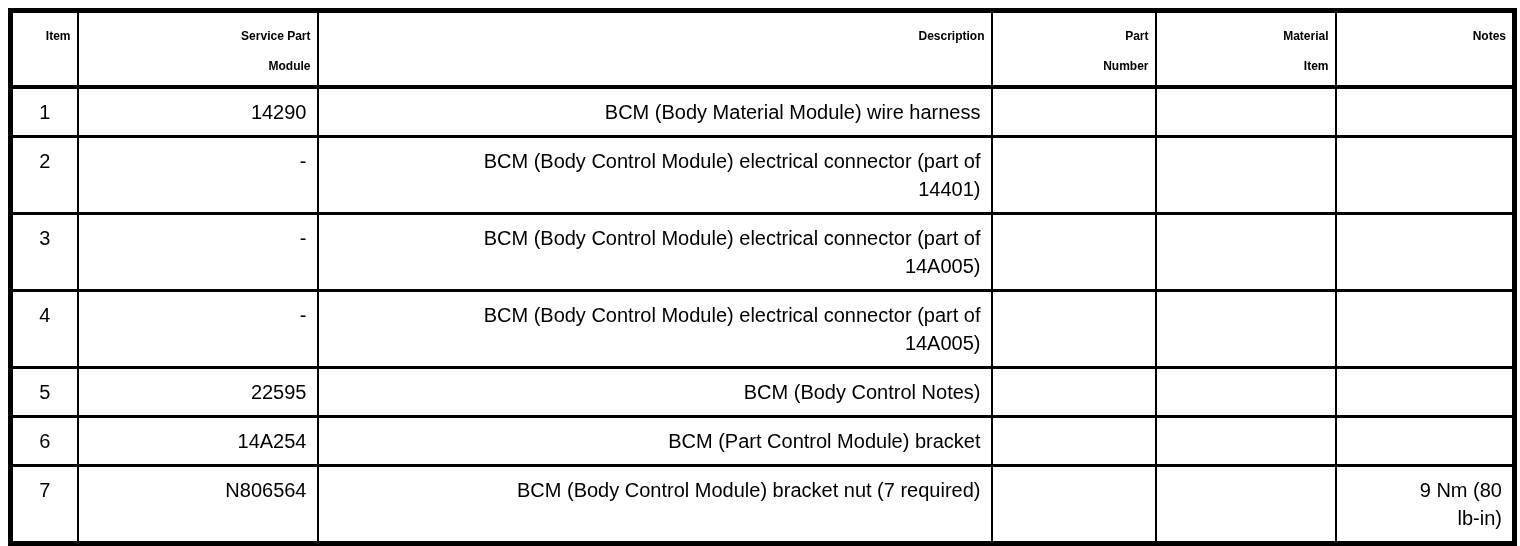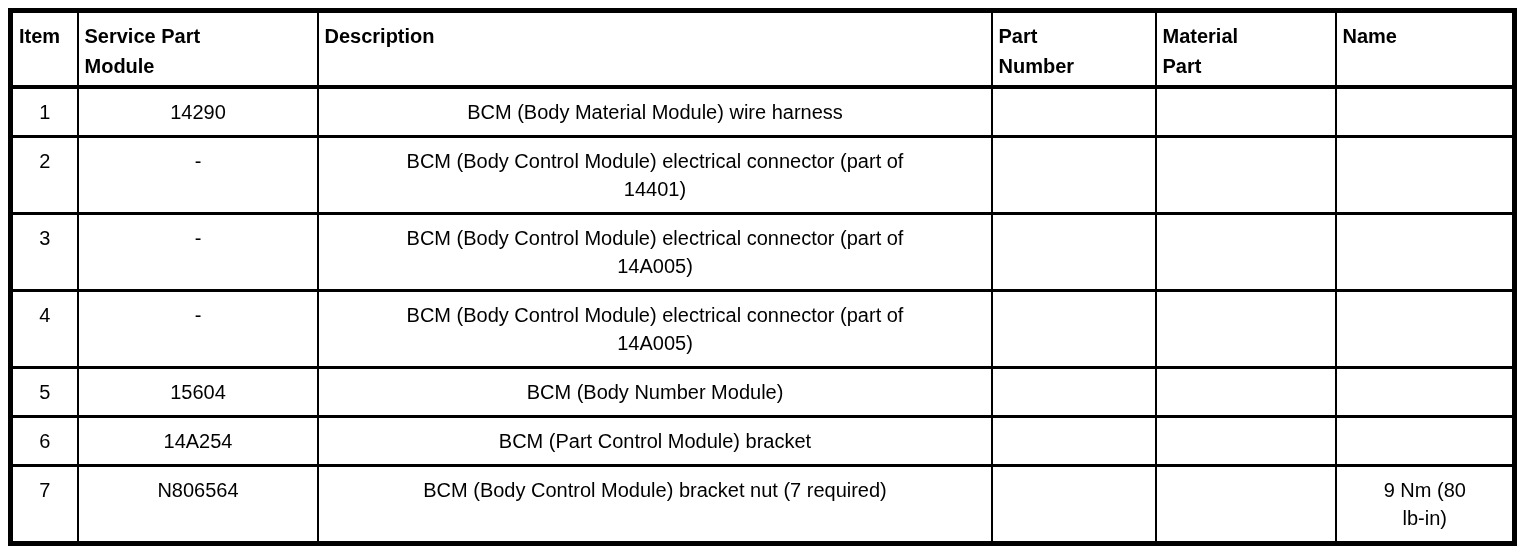--- a/index.html
+++ b/index.html
@@ -29,33 +29,33 @@
 
   th, td {
     border-left: 2px solid #000000;
     border-right: 2px solid #000000;
     vertical-align: top;
     white-space: pre-line;
     overflow: hidden;
   }
   thead tr { height: 75px; }
   th {
-    font-size: 20px;
+    font-size: 12px;
     font-weight: bold;
     line-height: 30px;
     padding: 8px 6px 4px 6px;
-    text-align: left;
+    text-align: right;
     border-bottom: 4px solid #000000;
   }
   td {
     font-size: 20px;
     line-height: 28px;
     padding: 9px 10px 9px 11px;
     border-top: 3px solid #000000;
-    text-align: center;
+    text-align: right;
   }
   td.col-item {
     text-align: center;
     padding-left: 2px;
     padding-right: 2px;
   }
 </style>
 </head>
 <body>
 
@@ -70,22 +70,22 @@
   </colgroup>
   <thead>
     <tr>
       <th>Item</th>
       <th>Service Part
 Module</th>
       <th>Description</th>
       <th>Part
 Number</th>
       <th>Material
-Part</th>
-      <th>Name</th>
+Item</th>
+      <th>Notes</th>
     </tr>
   </thead>
   <tbody>
       <tr>
         <td class="col-item">1</td>
         <td class="col-service-part-number">14290</td>
         <td class="col-description">BCM (Body Material Module) wire harness</td>
         <td class="col-tool-number"></td>
         <td class="col-material-name"></td>
         <td class="col-notes"></td>
@@ -112,22 +112,22 @@
         <td class="col-item">4</td>
         <td class="col-service-part-number">-</td>
         <td class="col-description">BCM (Body Control Module) electrical connector (part of
 14A005)</td>
         <td class="col-tool-number"></td>
         <td class="col-material-name"></td>
         <td class="col-notes"></td>
       </tr>
       <tr>
         <td class="col-item">5</td>
-        <td class="col-service-part-number">15604</td>
-        <td class="col-description">BCM (Body Number Module)</td>
+        <td class="col-service-part-number">22595</td>
+        <td class="col-description">BCM (Body Control Notes)</td>
         <td class="col-tool-number"></td>
         <td class="col-material-name"></td>
         <td class="col-notes"></td>
       </tr>
       <tr>
         <td class="col-item">6</td>
         <td class="col-service-part-number">14A254</td>
         <td class="col-description">BCM (Part Control Module) bracket</td>
         <td class="col-tool-number"></td>
         <td class="col-material-name"></td>

